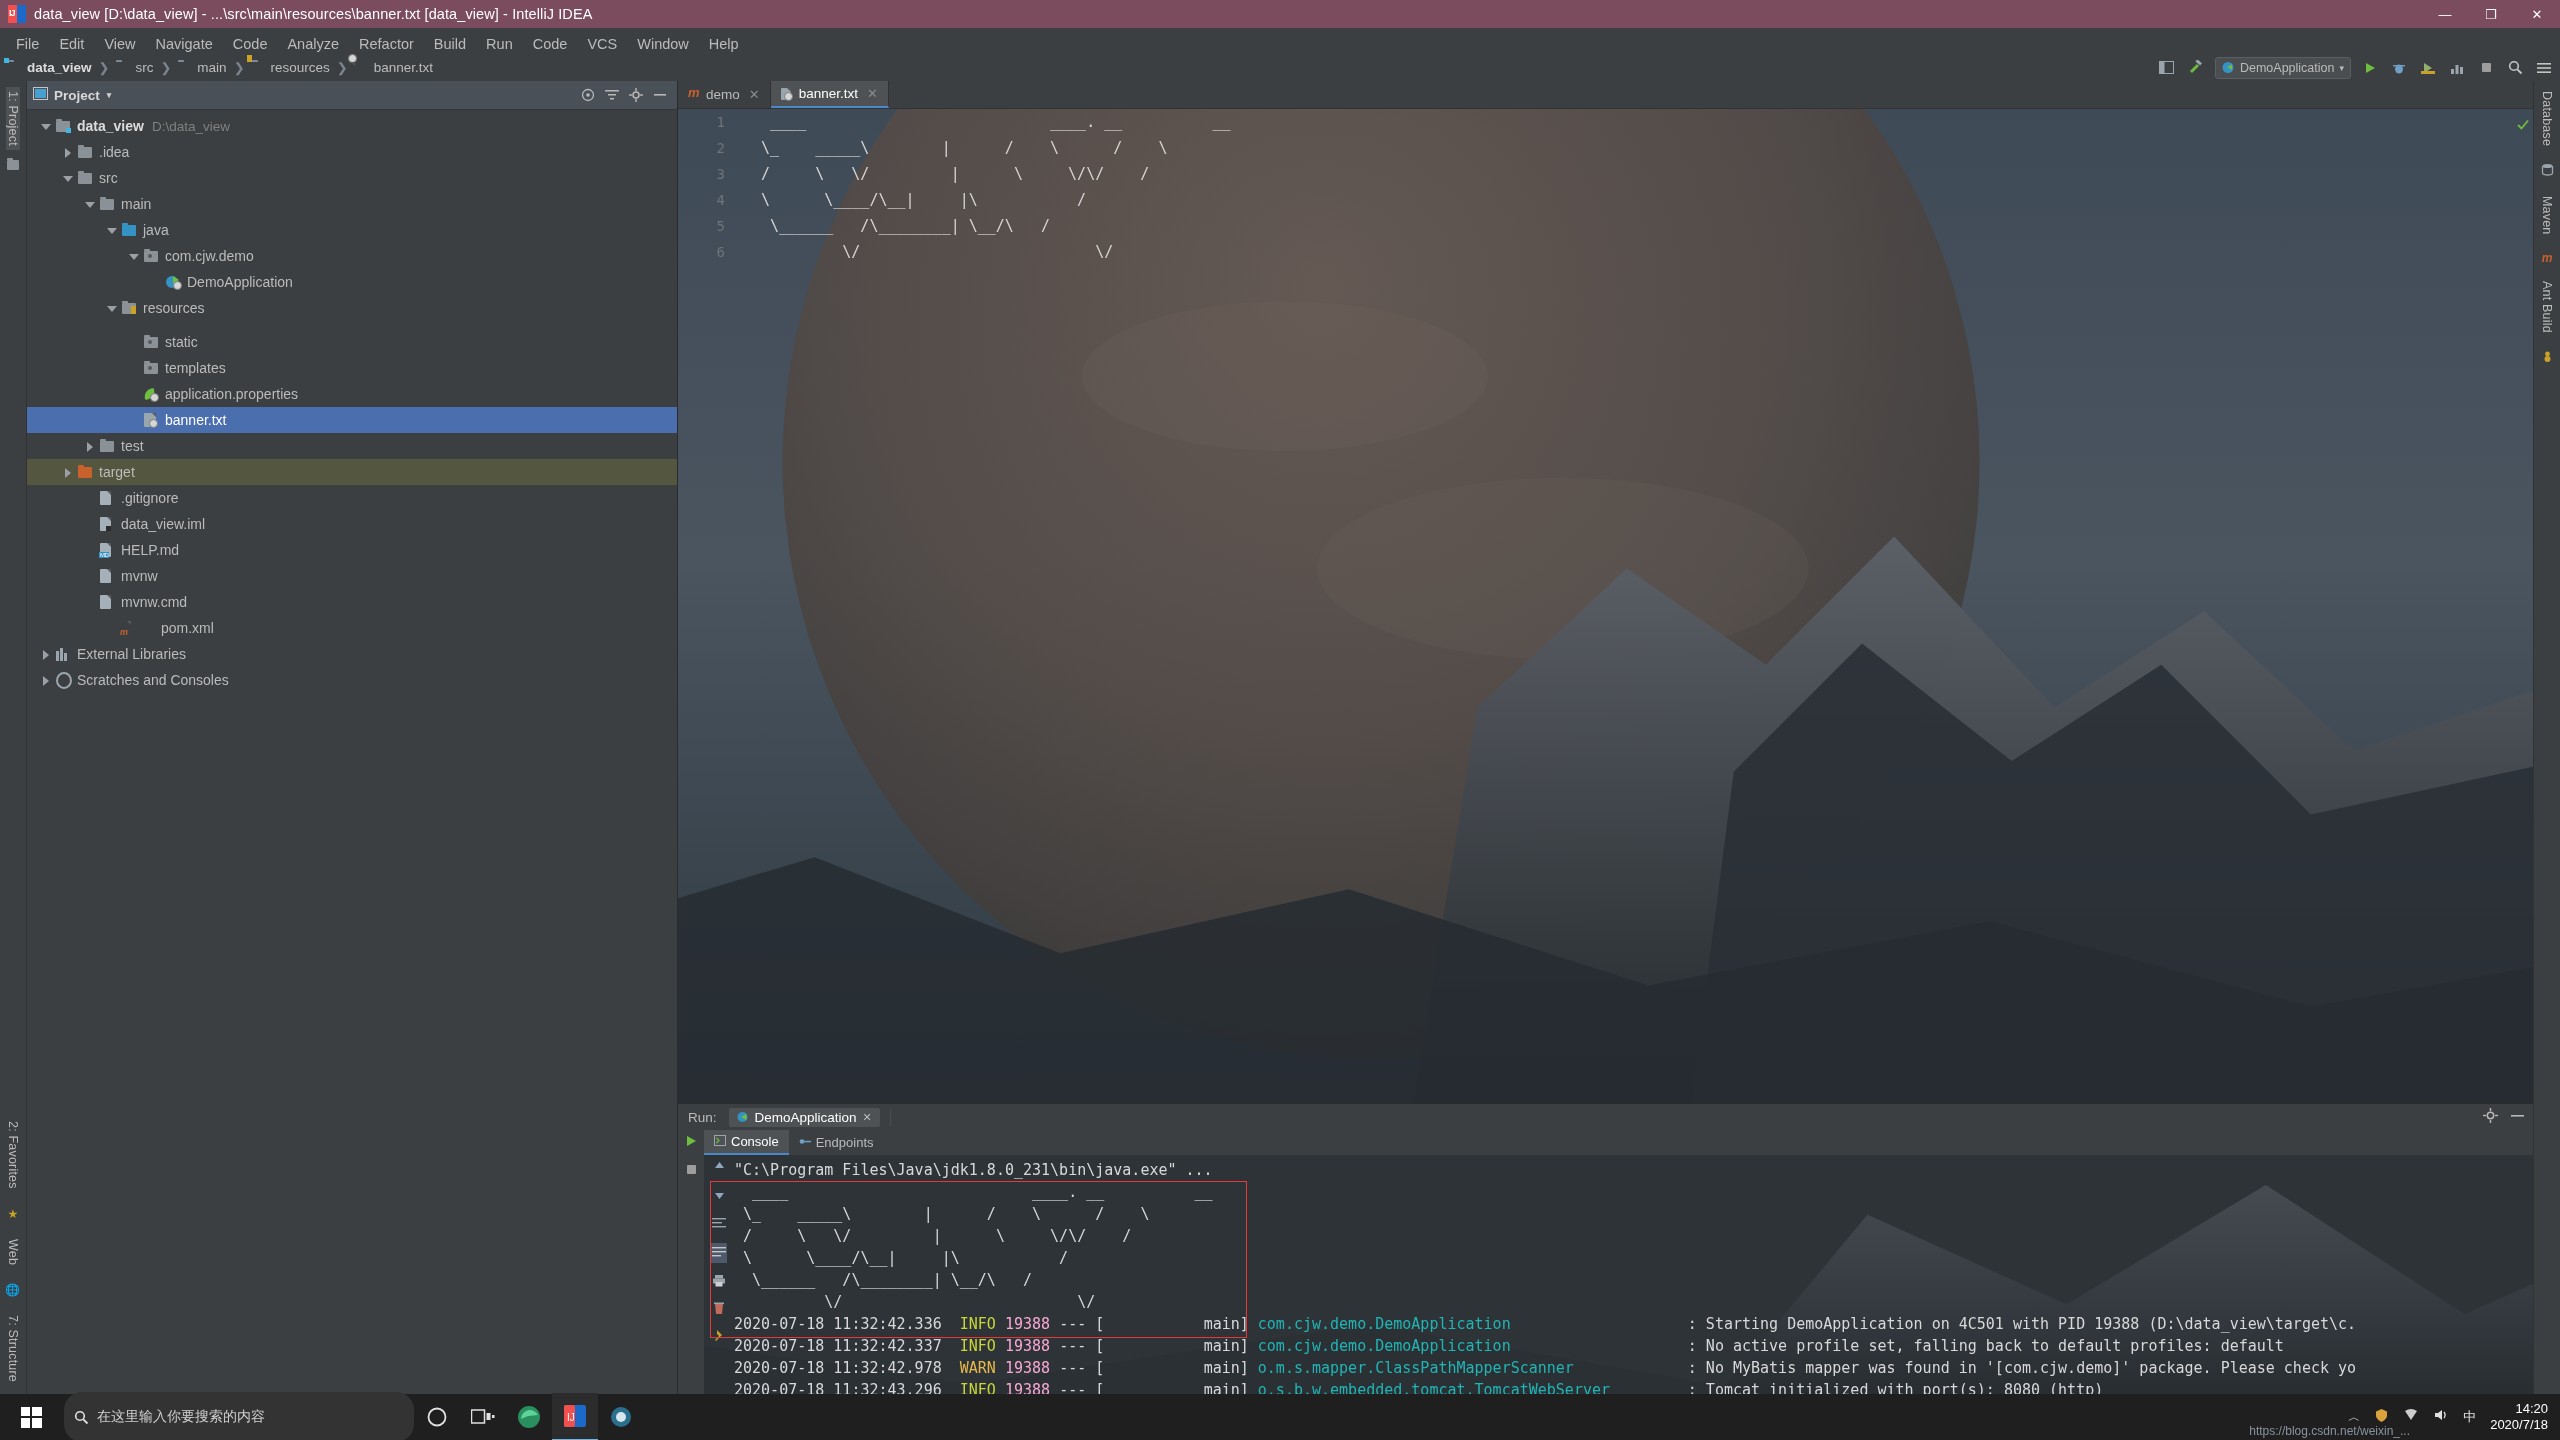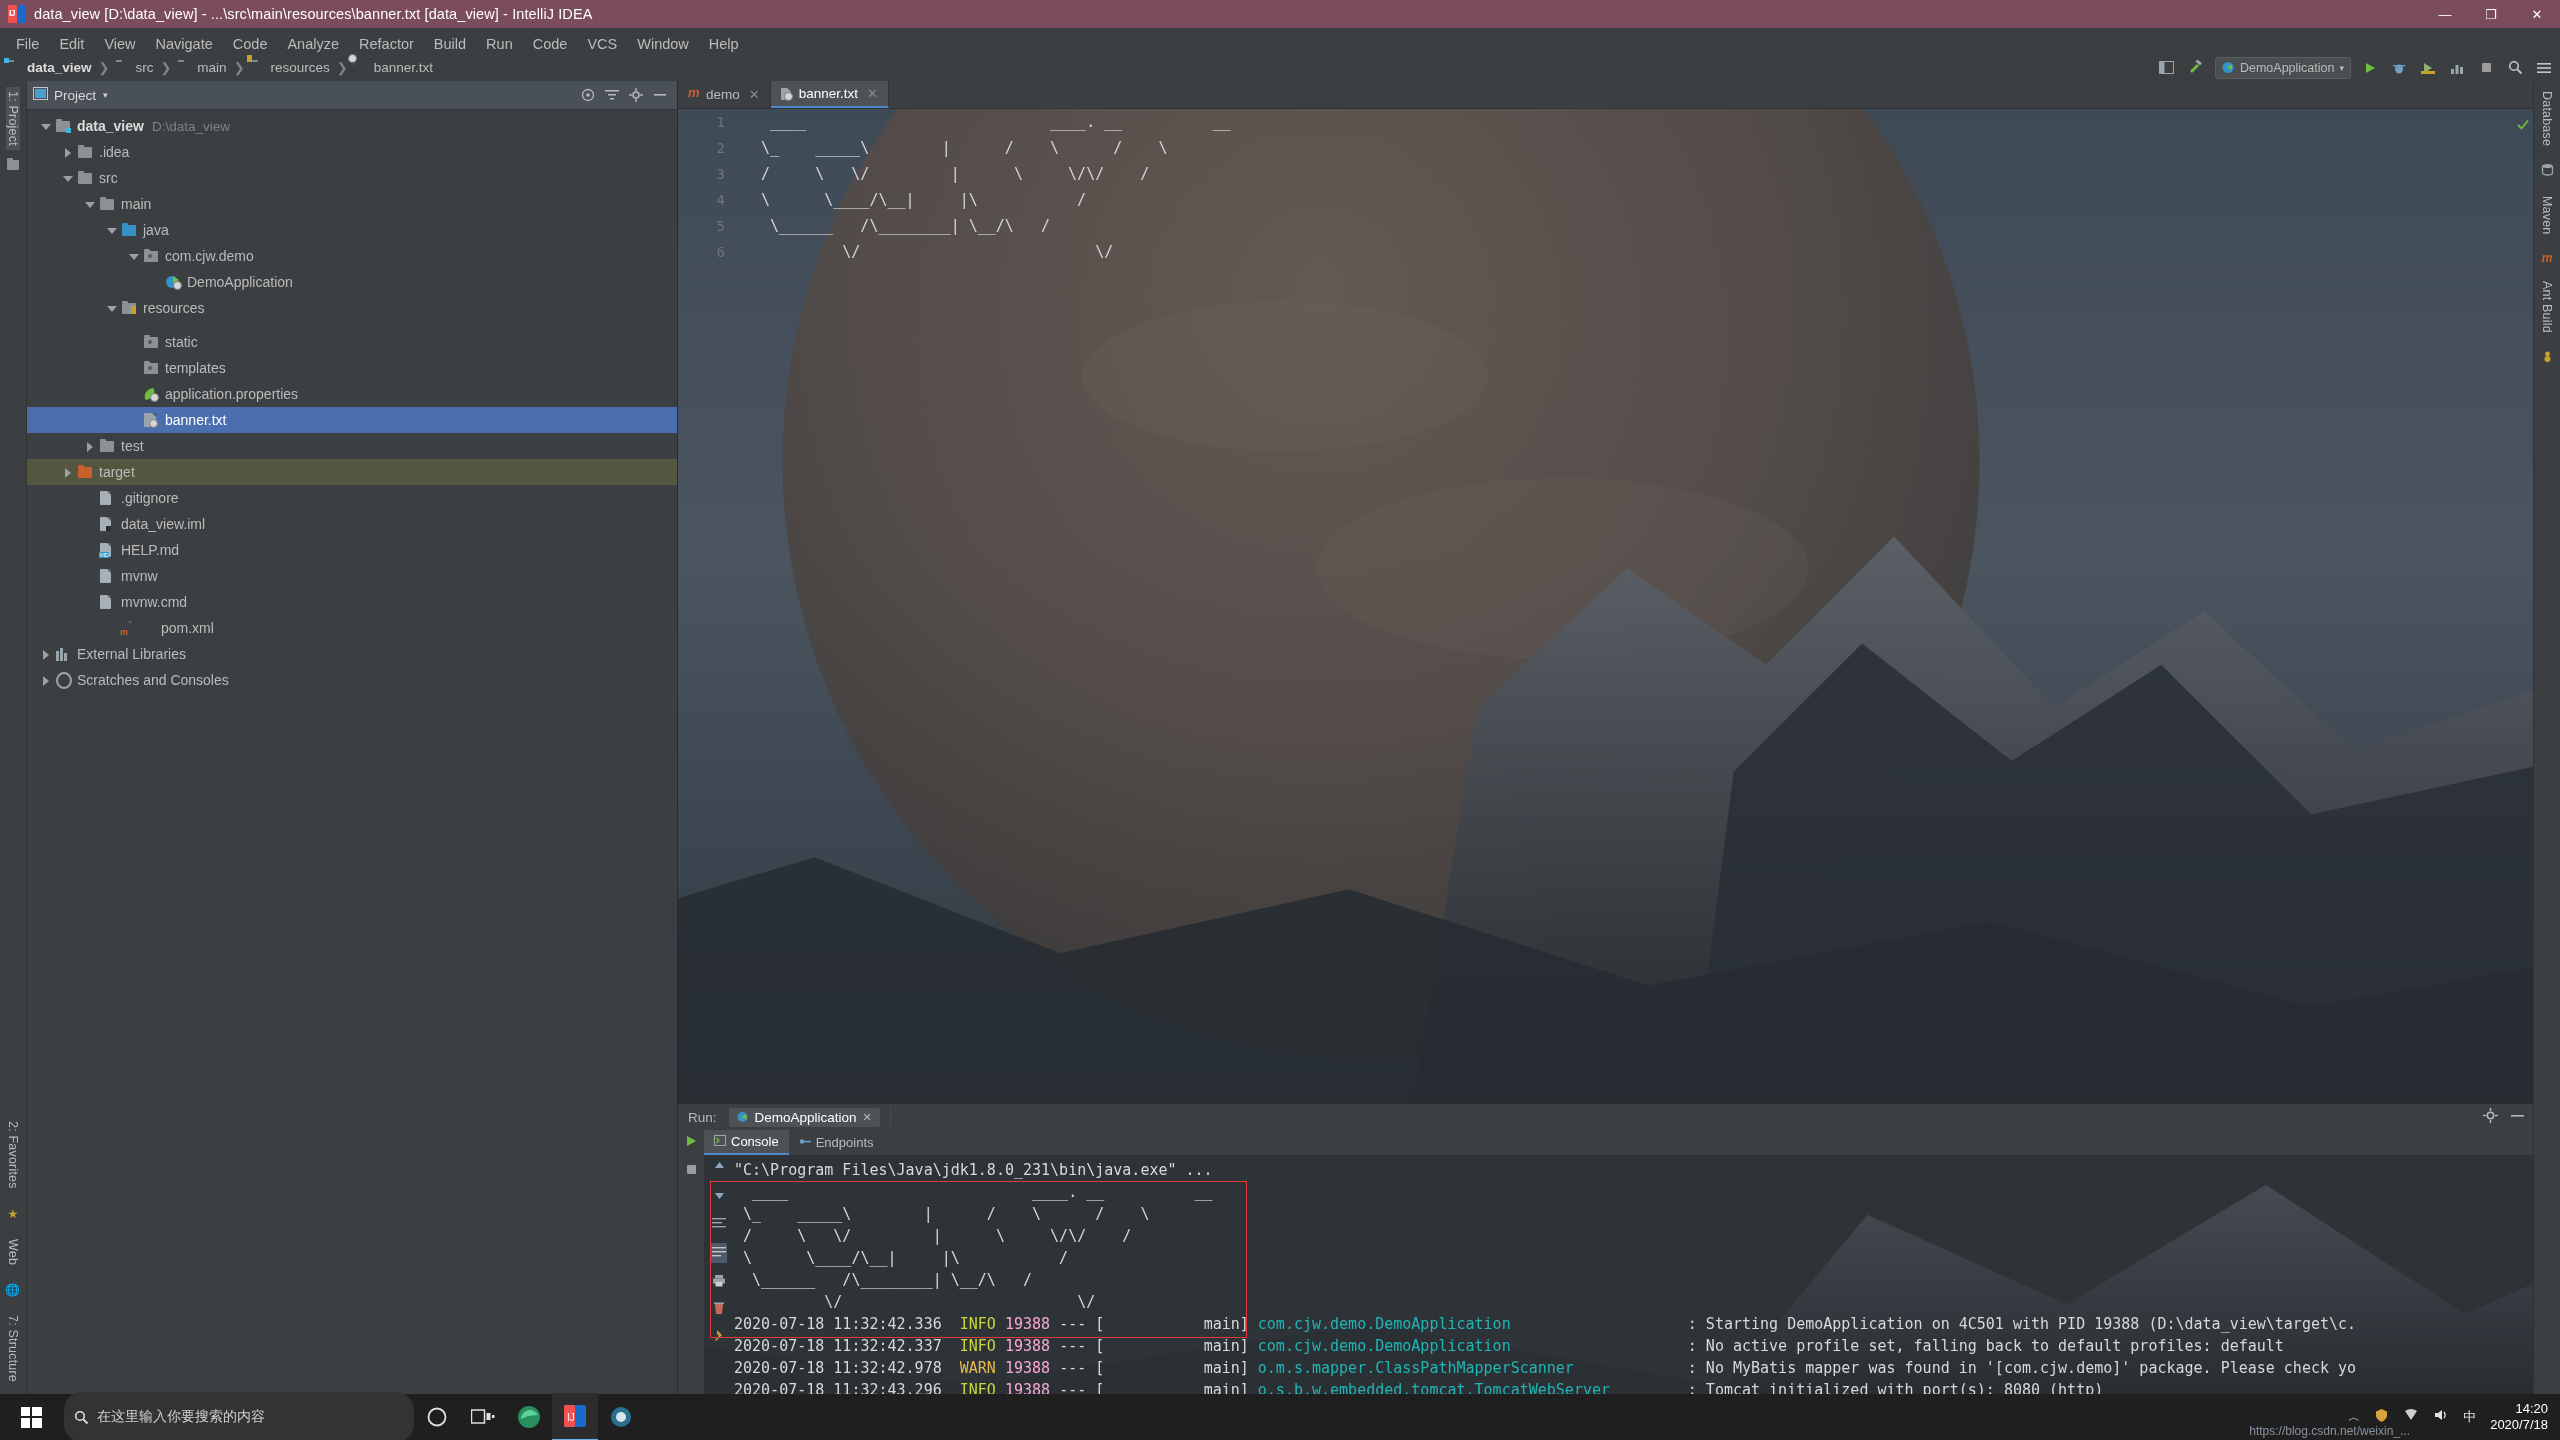--- a/index.html
+++ b/index.html
@@ -48,21 +48,21 @@
   .vlabel{writing-mode:vertical-rl;color:#bbbbbb;font-size:12.5px;white-space:nowrap;padding:4px 0;background:#4e5254;letter-spacing:.2px;}
   .strip-ic{margin-top:10px;}
   .leftstrip-bottom{margin-top:auto;display:flex;flex-direction:column;align-items:center;gap:14px;padding-bottom:8px;}
 
   
   .rightstrip{width:26px;background:#3c3f41;border-left:1px solid #323232;display:flex;flex-direction:column;align-items:center;padding-top:10px;gap:16px;flex:0 0 26px;}
   .rlabel{writing-mode:vertical-rl;color:#bbbbbb;font-size:12.5px;white-space:nowrap;letter-spacing:.2px;}
 
   
   .projpanel{width:650px;background:#3c3f41;display:flex;flex-direction:column;flex:0 0 650px;border-right:1px solid #2b2b2b;}
-  .proj-head{height:28px;background:#4a5058;display:flex;align-items:center;padding:0 6px;border-bottom:1px solid #32363a;flex:0 0 28px;}
+  .proj-head{height:28px;background:#4a5058;display:flex;align-items:center;padding:0 6px;border-bottom:1px solid #32363a;flex:0 0 28px;font-weight:bold;}
   .proj-head .ptitle{color:#d8d8d8;font-size:13.5px;margin-left:6px;}
   .proj-head .caret{margin-left:7px;color:#cfcfcf;font-size:9px;}
   .proj-head .spacer{flex:1;}
   .proj-head .hbtn{width:22px;height:22px;display:flex;align-items:center;justify-content:center;margin-left:2px;}
   .tree{flex:1;overflow:hidden;padding-top:3px;background:#3c3f41;}
   .trow{height:26px;display:flex;align-items:center;font-size:14px;color:#bbbbbb;white-space:nowrap;padding-right:6px;}
   .trow.sel{background:#4b6eaf;}
   .trow.target{background:#54563f;}
   .arrow{width:11px;height:11px;flex:0 0 11px;margin-right:4px;position:relative;}
   .arrow.r:before{content:"";position:absolute;left:2px;top:1px;border-left:6px solid #9aa0a6;border-top:5px solid transparent;border-bottom:5px solid transparent;}

